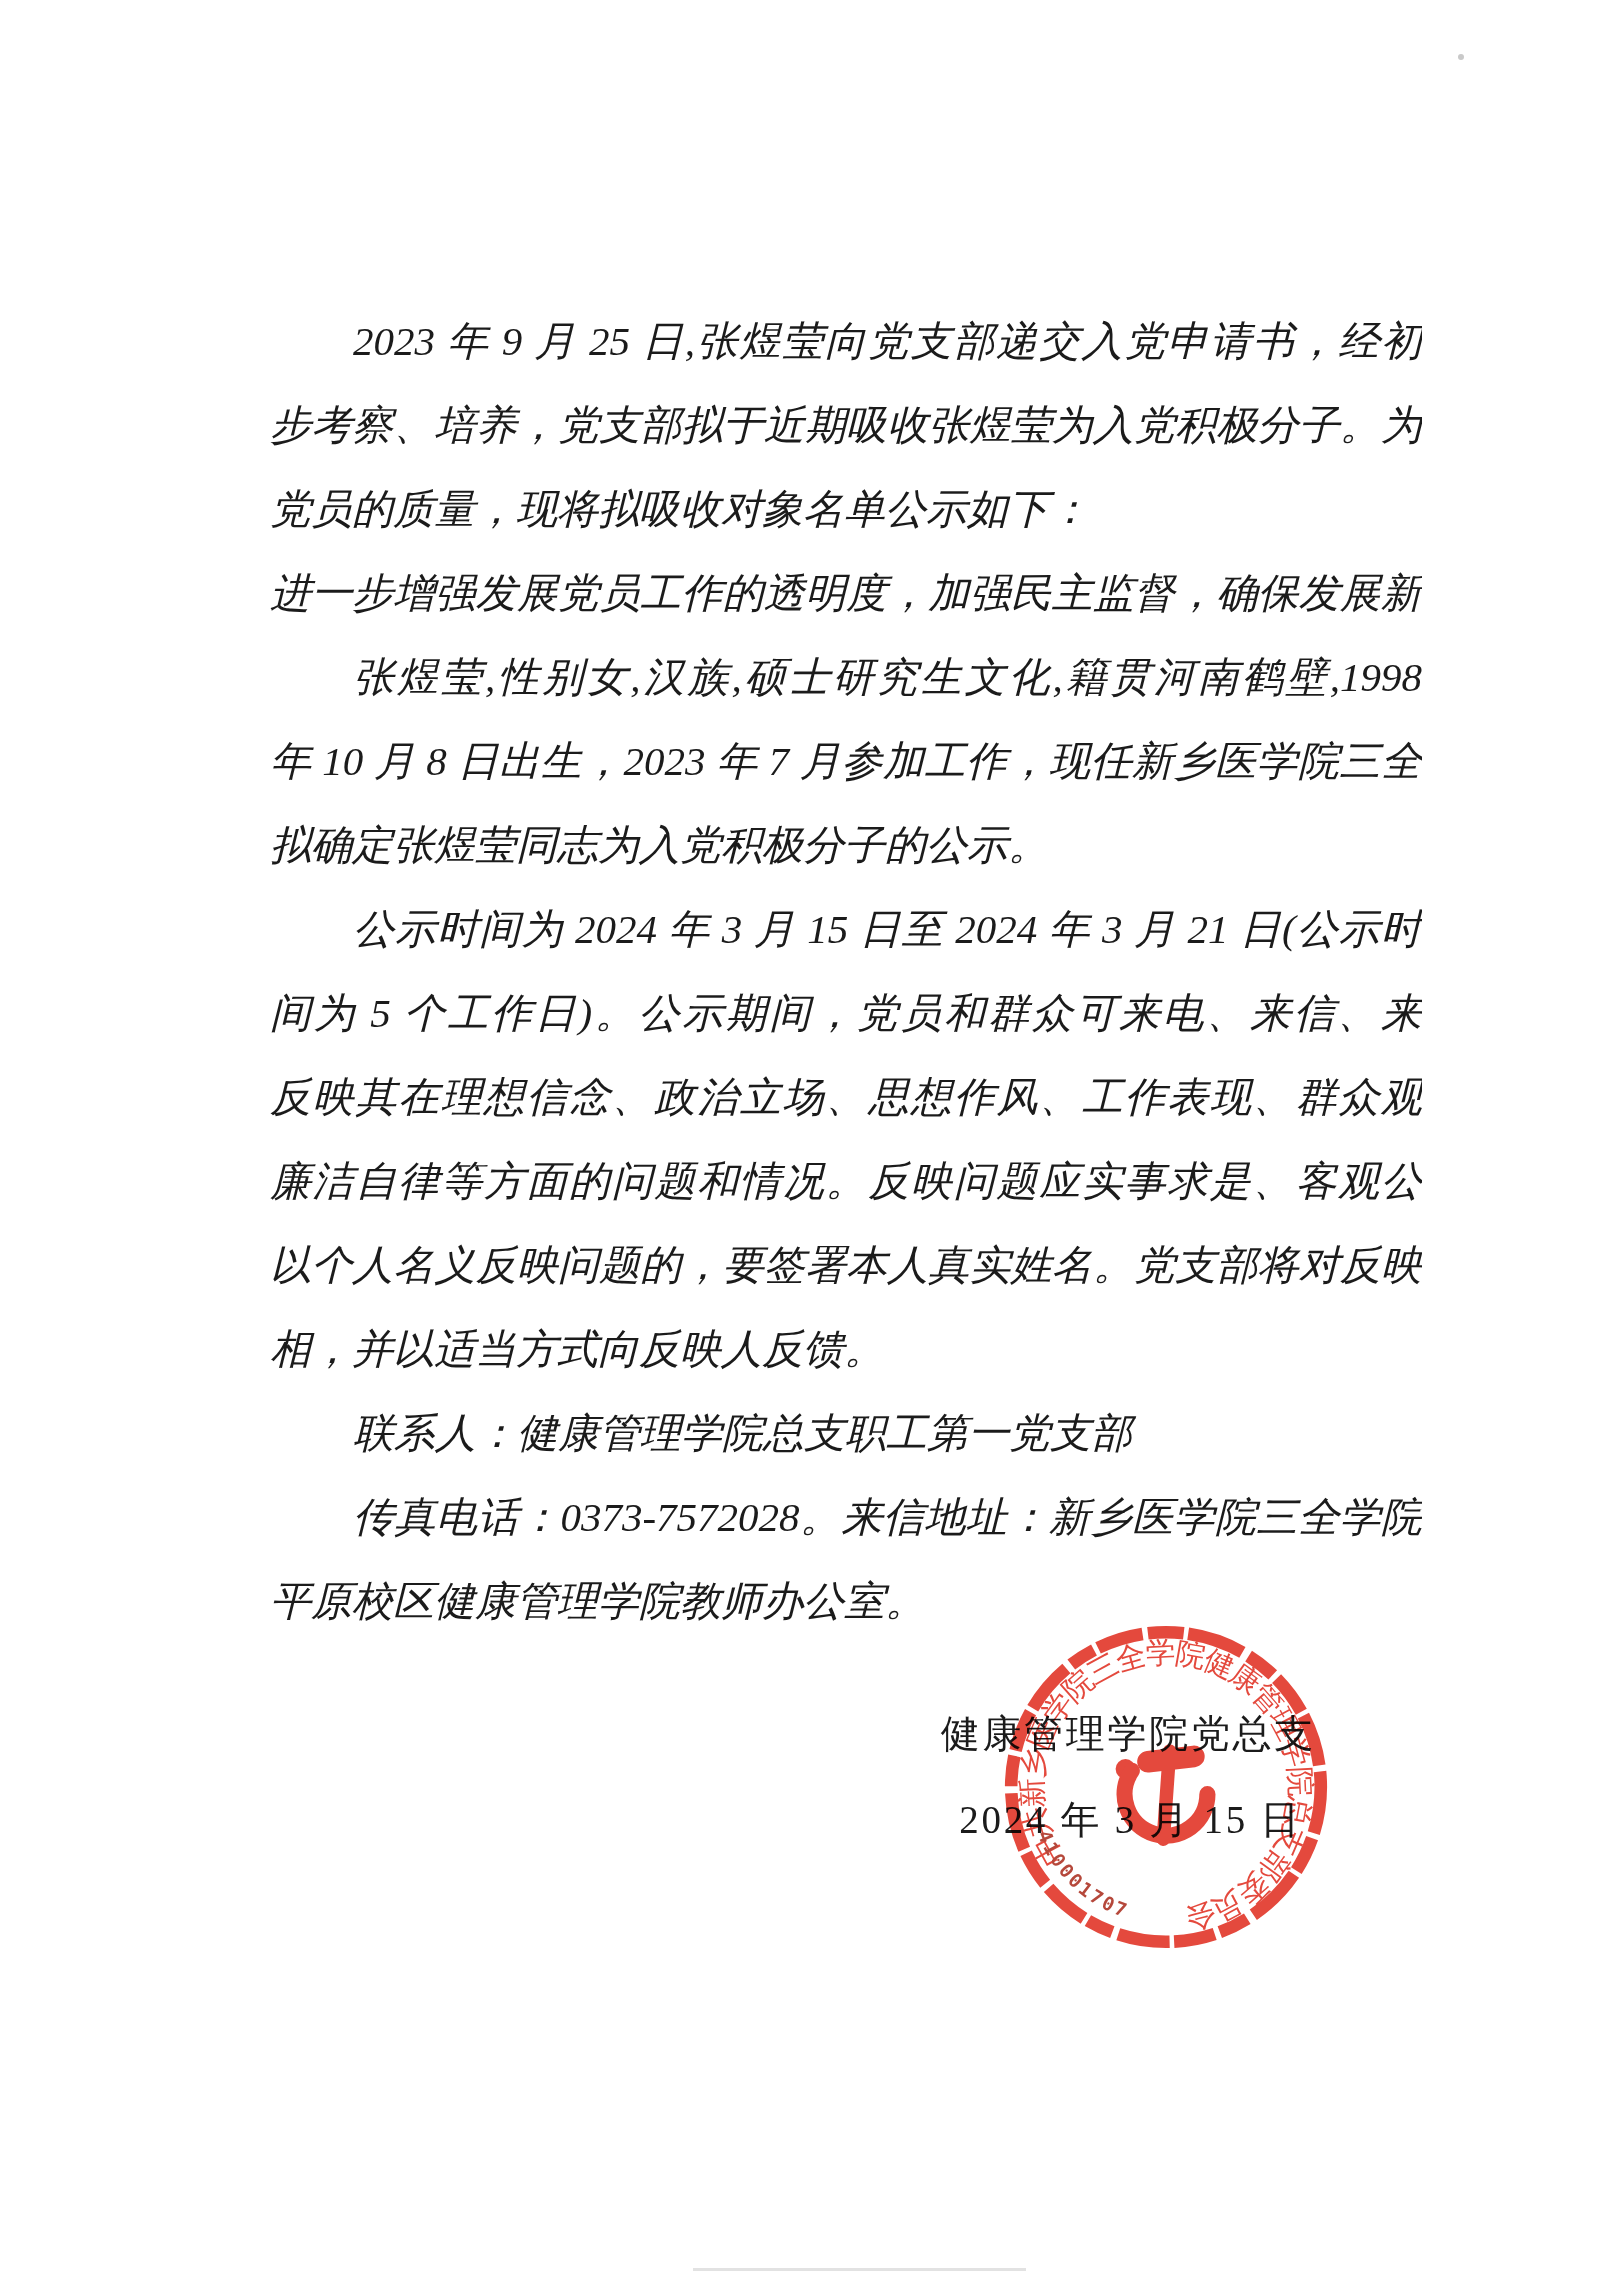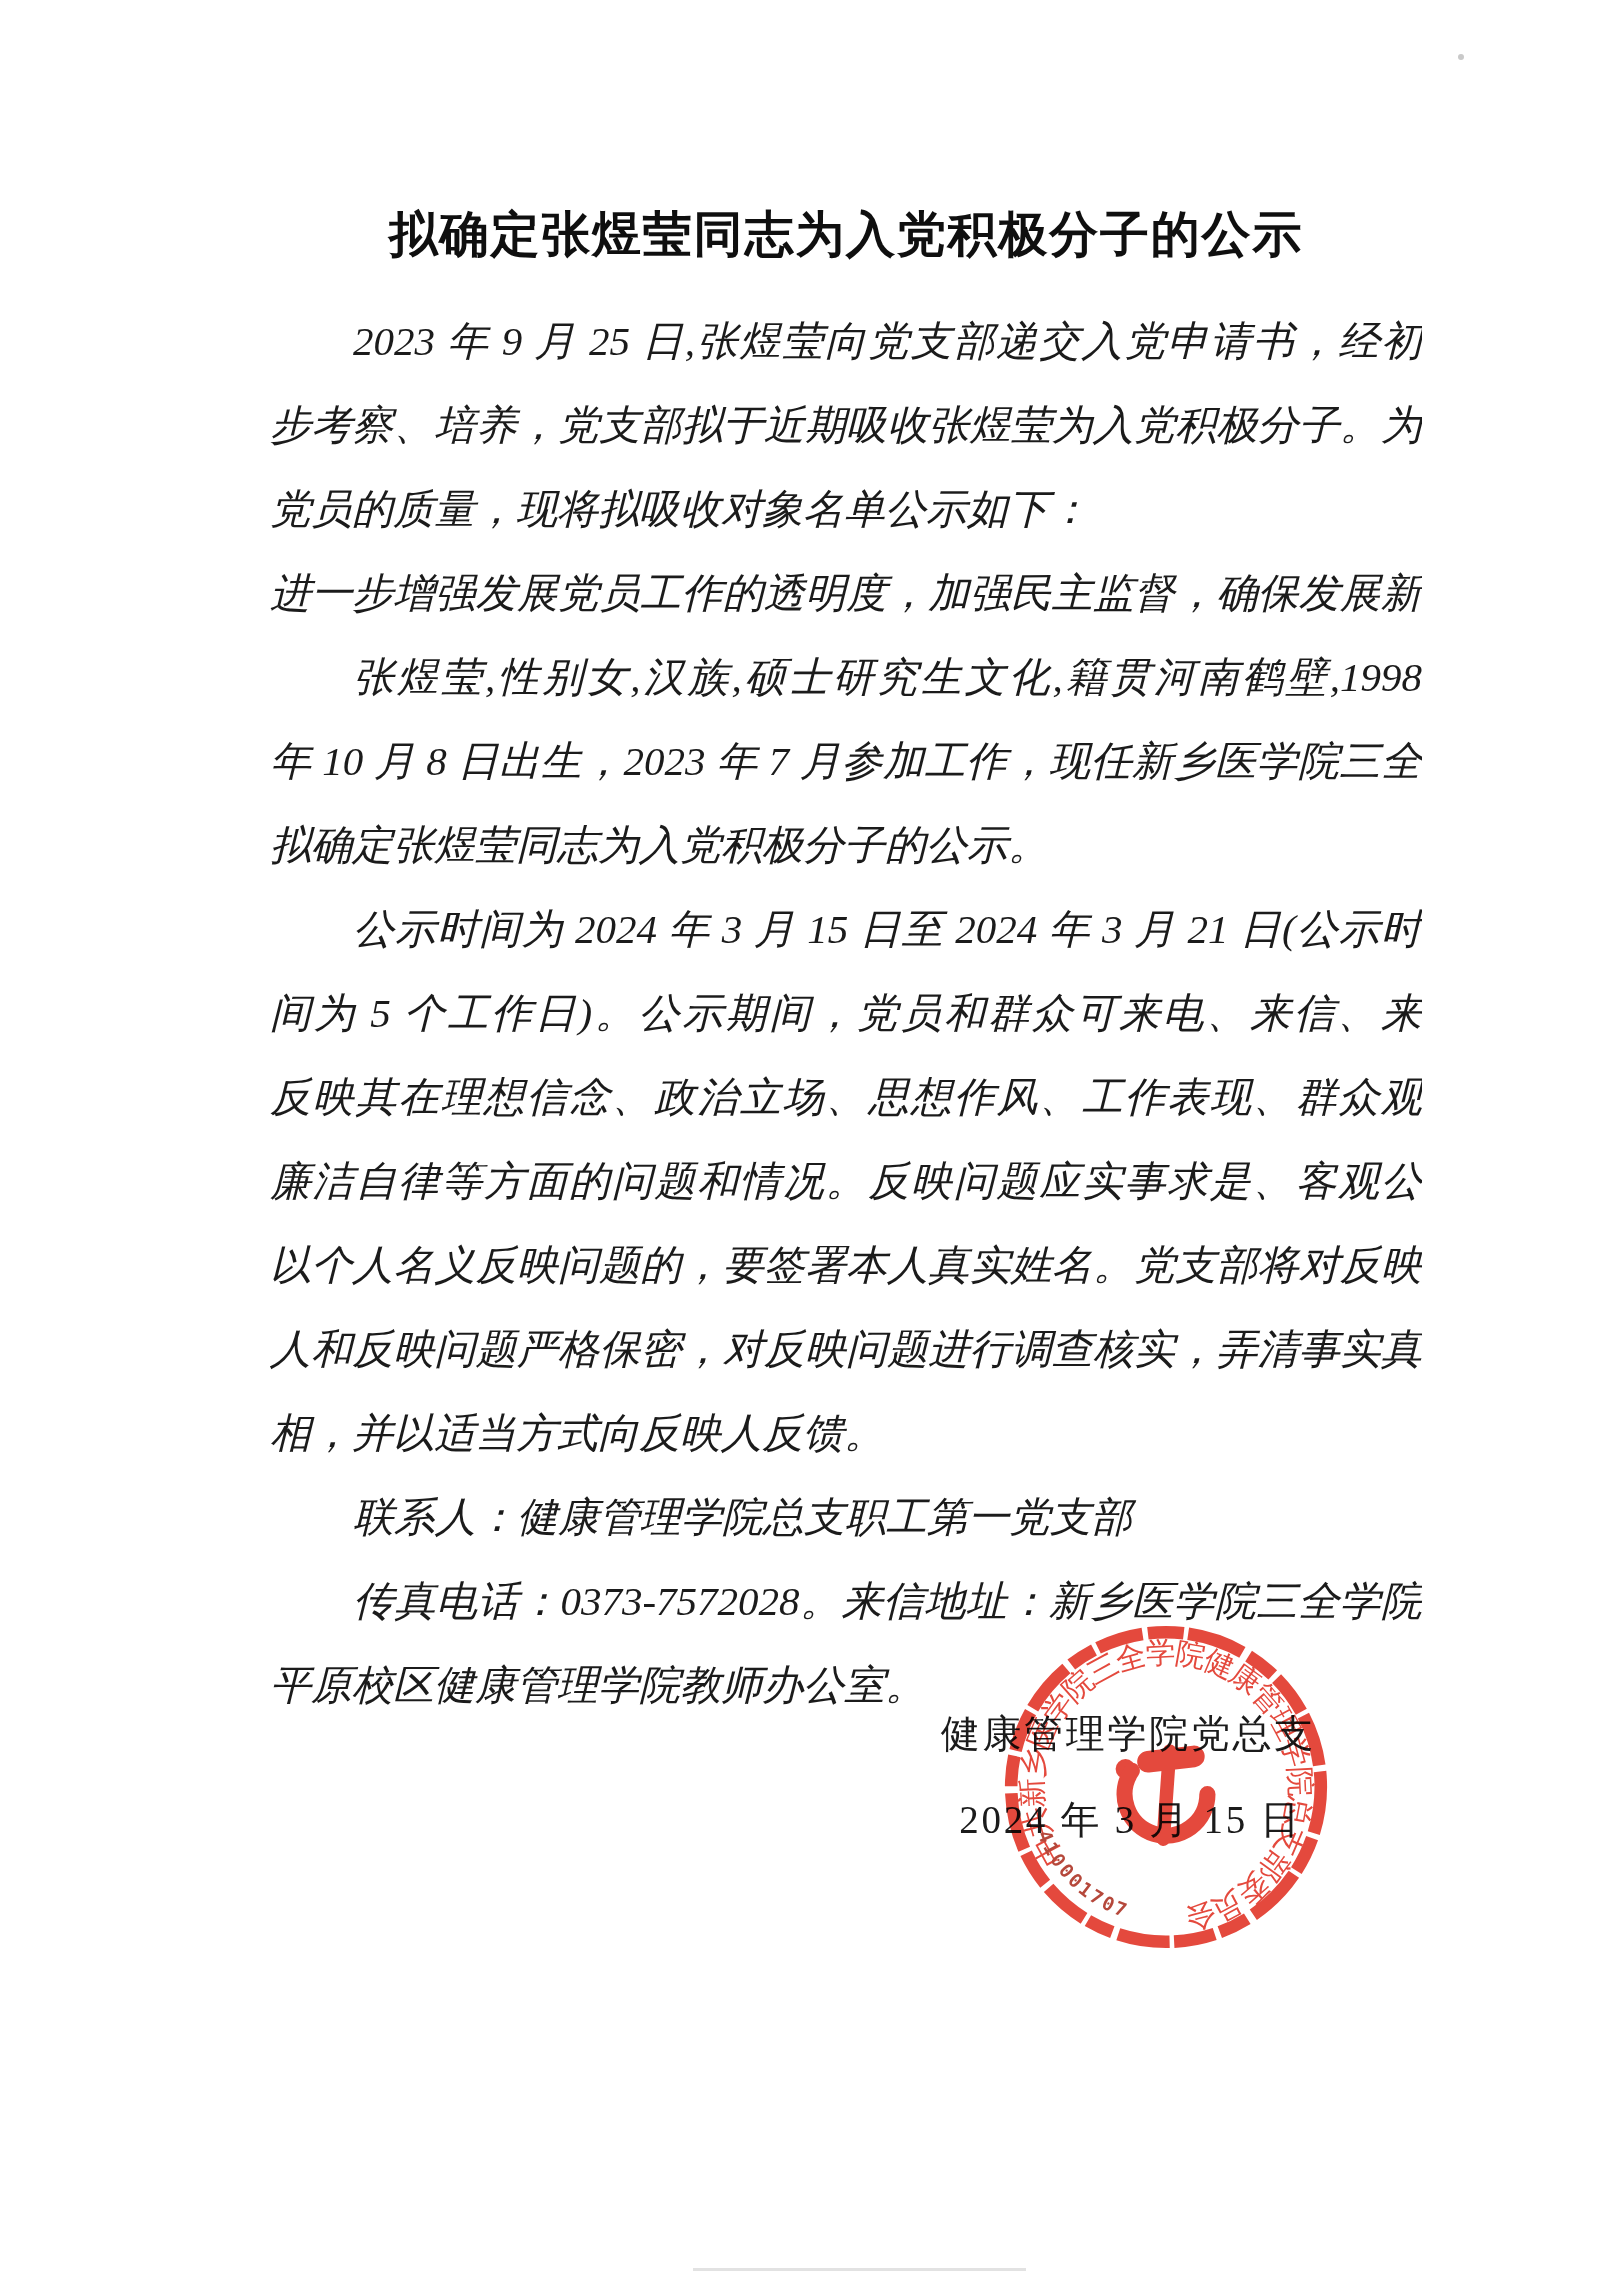--- a/index.html
+++ b/index.html
@@ -75,41 +75,39 @@
     position:absolute;left:693px;top:2268px;
     width:333px;height:2.7px;
     background:#e2e2e2;
   }
 </style>
 </head>
 <body>
 
 <div class="page">
 
-  <div class="doc-title">拟确定张煜莹同志为入党积极分子的公示</div>
 
   <div class="doc-body">
     <div class="para">
       <div class="bline indent">2023 年 9 月 25 日,张煜莹向党支部递交入党申请书，经初</div>
       <div class="bline">步考察、培养，党支部拟于近期吸收张煜莹为入党积极分子。为</div>
       <div class="bline end">党员的质量，现将拟吸收对象名单公示如下：</div>
       <div class="bline">进一步增强发展党员工作的透明度，加强民主监督，确保发展新</div>
     </div>
     <div class="para">
       <div class="bline indent">张煜莹,性别女,汉族,硕士研究生文化,籍贯河南鹤壁,1998</div>
       <div class="bline">年 10 月 8 日出生，2023 年 7 月参加工作，现任新乡医学院三全</div>
       <div class="bline end">拟确定张煜莹同志为入党积极分子的公示。</div>
     </div>
     <div class="para">
       <div class="bline indent">公示时间为 2024 年 3 月 15 日至 2024 年 3 月 21 日(公示时</div>
       <div class="bline">间为 5 个工作日)。公示期间，党员和群众可来电、来信、来访，</div>
       <div class="bline">反映其在理想信念、政治立场、思想作风、工作表现、群众观念、</div>
       <div class="bline">廉洁自律等方面的问题和情况。反映问题应实事求是、客观公正。</div>
       <div class="bline">以个人名义反映问题的，要签署本人真实姓名。党支部将对反映</div>
-      <div class="bline">人和反映问题严格保密，对反映问题进行调查核实，弄清事实真</div>
       <div class="bline end">相，并以适当方式向反映人反馈。</div>
     </div>
     <div class="para">
       <div class="bline indent end">联系人：健康管理学院总支职工第一党支部</div>
     </div>
     <div class="para">
       <div class="bline indent">传真电话：0373-7572028。来信地址：新乡医学院三全学院</div>
       <div class="bline end">平原校区健康管理学院教师办公室。</div>
     </div>
   </div>

